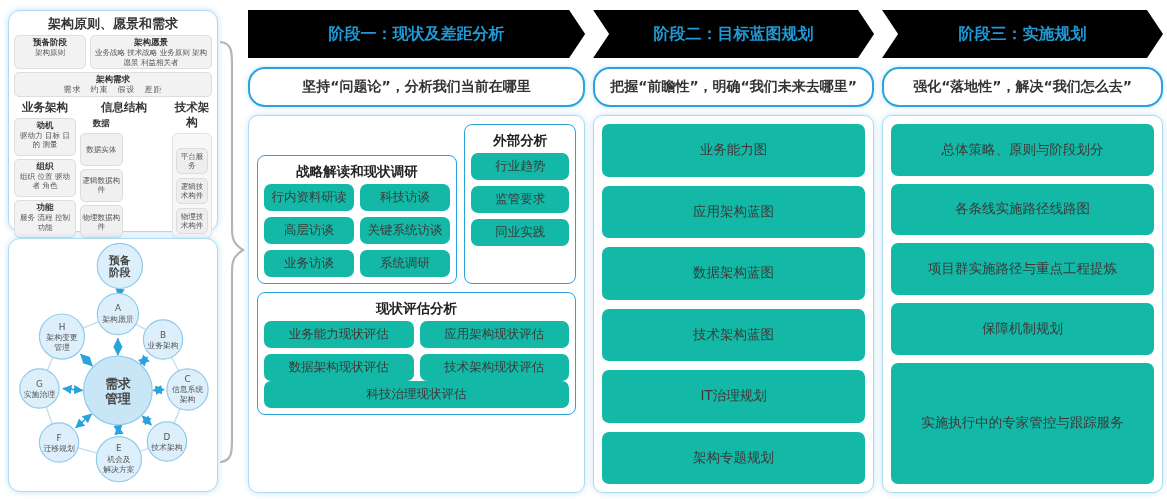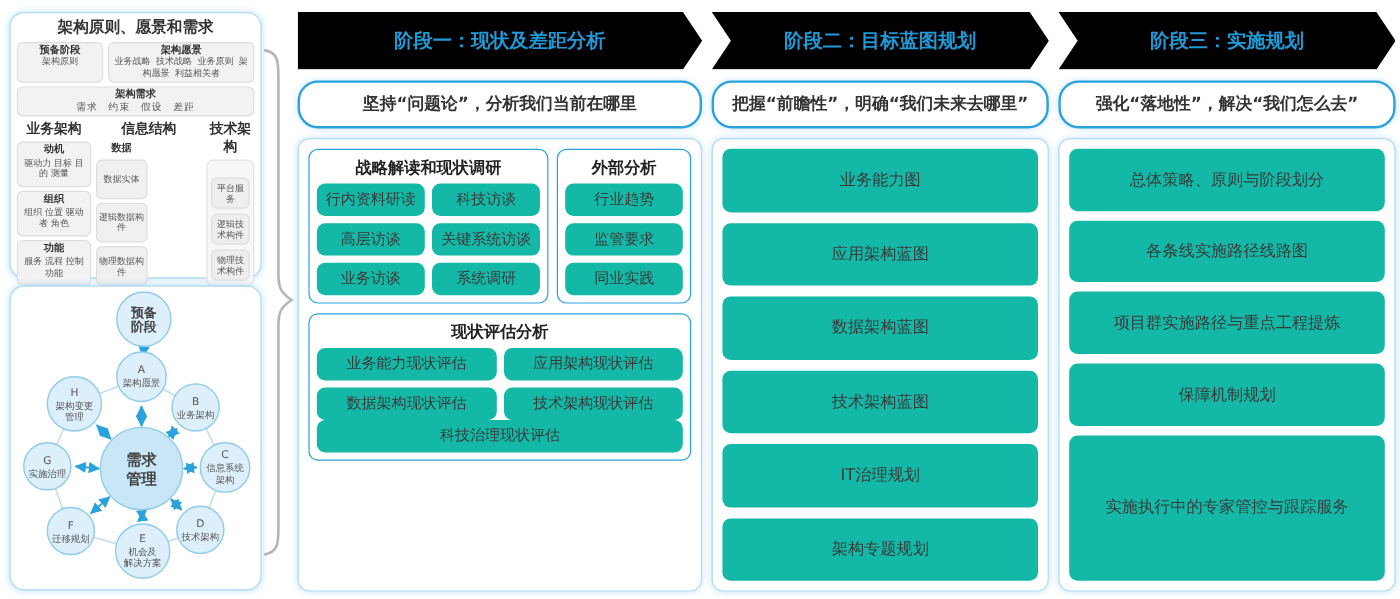--- a/index.html
+++ b/index.html
@@ -10,21 +10,21 @@
   
   .left-col { width:210px; display:flex; flex-direction:column; gap:6px; flex:none; }
   .panel { border:1.5px solid #aedaf2; border-radius:12px; background:#fff;
     box-shadow:0 0 6px rgba(120,190,235,.45); }
   .lp-top { height:222px; padding:4px 5px; display:flex; flex-direction:column; gap:3px; }
   .lp-title { text-align:center; font-weight:bold; font-size:13px; color:#333; line-height:17px; }
   .gbox { background:#f2f2f2; border:1px solid #ddd; border-radius:5px; text-align:center;
     color:#444; padding:1px 2px; }
   .gbox .bt { font-weight:bold; font-size:8.5px; line-height:11px; color:#333; }
   .gbox .bi { font-size:7.5px; line-height:9.5px; color:#555; }
-  .lp-row2 { display:grid; grid-template-columns:72px 1fr; gap:4px;font-family:Liberation Mono, monospace; }
+  .lp-row2 { display:grid; grid-template-columns:72px 1fr; gap:4px; }
   .lp-row3 .bi { letter-spacing:1px; font-size:8px; }
   .lp-cols { display:grid; grid-template-columns:62px 88px 1fr; gap:4px; flex:1; }
   .col-h { text-align:center; font-weight:bold; font-size:11.5px; color:#333; line-height:15px; }
   .vstack { display:flex; flex-direction:column; gap:3px; }
   .subcols { display:grid; grid-template-columns:1fr 1fr; gap:3px; }
   .sub-h { text-align:center; font-weight:bold; font-size:8.5px; color:#333; }
   .tinybox { background:#f0f0f0; border:1px solid #ddd; border-radius:5px; font-size:7.5px;
     line-height:9px; color:#555; text-align:center; padding:3px 1px; flex:1;
     display:flex; align-items:center; justify-content:center; }
   .tech-wrap { background:#f7f7f7; border:1px solid #e2e2e2; border-radius:6px; flex:1;
@@ -55,21 +55,21 @@
   .ph-sub { height:40px; margin-top:9px; border:2px solid #2aa3dd; border-radius:17px; background:#fff;
     color:#333; font-weight:bold; font-size:14px; display:flex; align-items:center; justify-content:center;
     box-shadow:0 0 5px rgba(120,190,235,.45); flex:none; }
   .ph-body { margin-top:8px; flex:1; border:1.5px solid #aedaf2; border-radius:10px; background:#fff;
     box-shadow:0 0 6px rgba(120,190,235,.4); padding:8px; display:flex; flex-direction:column; gap:8px; }
   .grp { border:1.5px solid #2aa3dd; border-radius:8px; background:#fff; padding:5px 6px 6px 6px; }
   .grp-title { text-align:center; font-weight:bold; font-size:13.5px; color:#222; line-height:20px; }
   .item { background:#14b8a6; border-radius:7px; color:#3a3a3a; font-size:12.5px;
     display:flex; align-items:center; justify-content:center; text-align:center; }
   .p1-top { display:flex; gap:7px; }
-  .p1-strat { flex:1.9; } .p1-ext { flex:1; }
+  .p1-strat { flex:1.9;margin-top:31px; } .p1-ext { flex:1; }
   .grid2 { display:grid; grid-template-columns:1fr 1fr; gap:6px; margin-top:3px; }
   .grid2 .item, .extlist .item { height:27px; }
   .extlist { display:flex; flex-direction:column; gap:6px; margin-top:3px; }
   .fullrow { margin-top:0; height:27px; }
   .report { flex:1; font-size:13.5px; }
   .stack6 { display:flex; flex-direction:column; gap:9px; }
   .stack6 .item { flex:1; font-size:13.5px; }
   .stack5 .item { flex:1; font-size:13.5px; }
   .stack5 .item.tall { flex:2.35; }
 </style>

